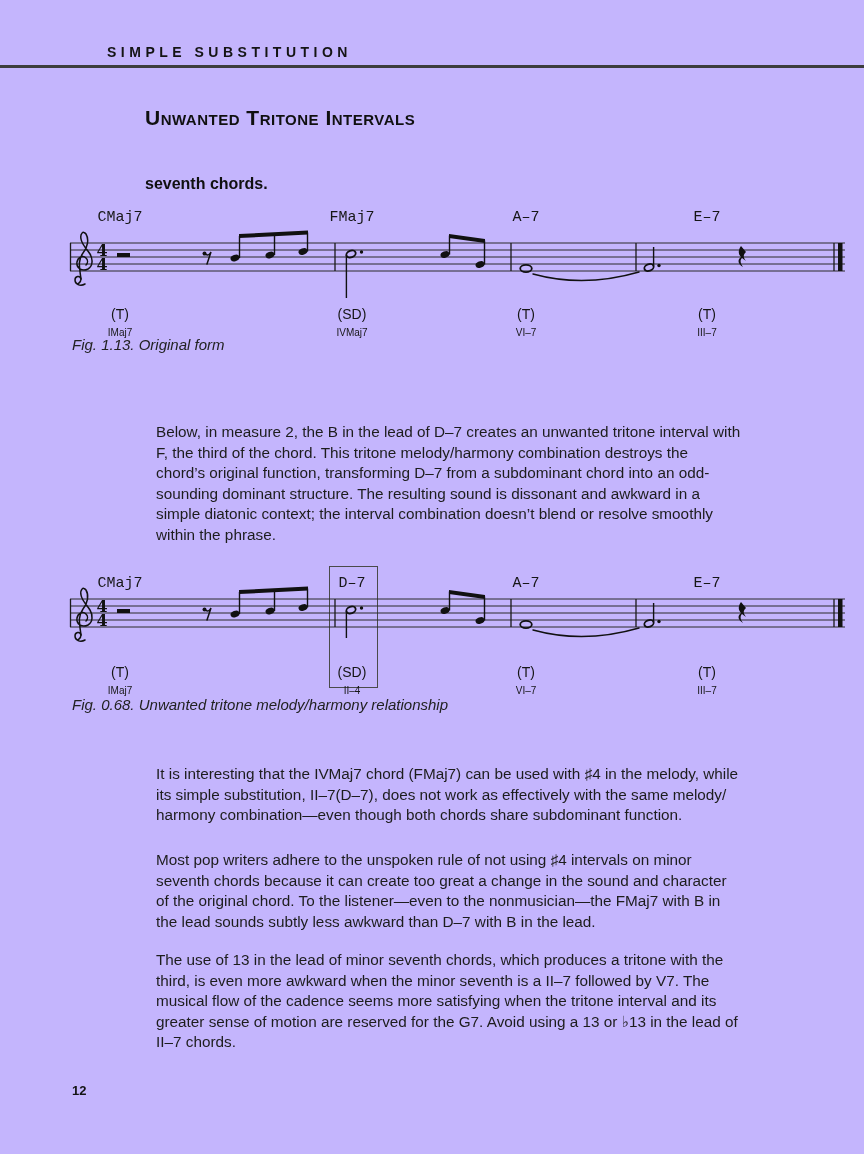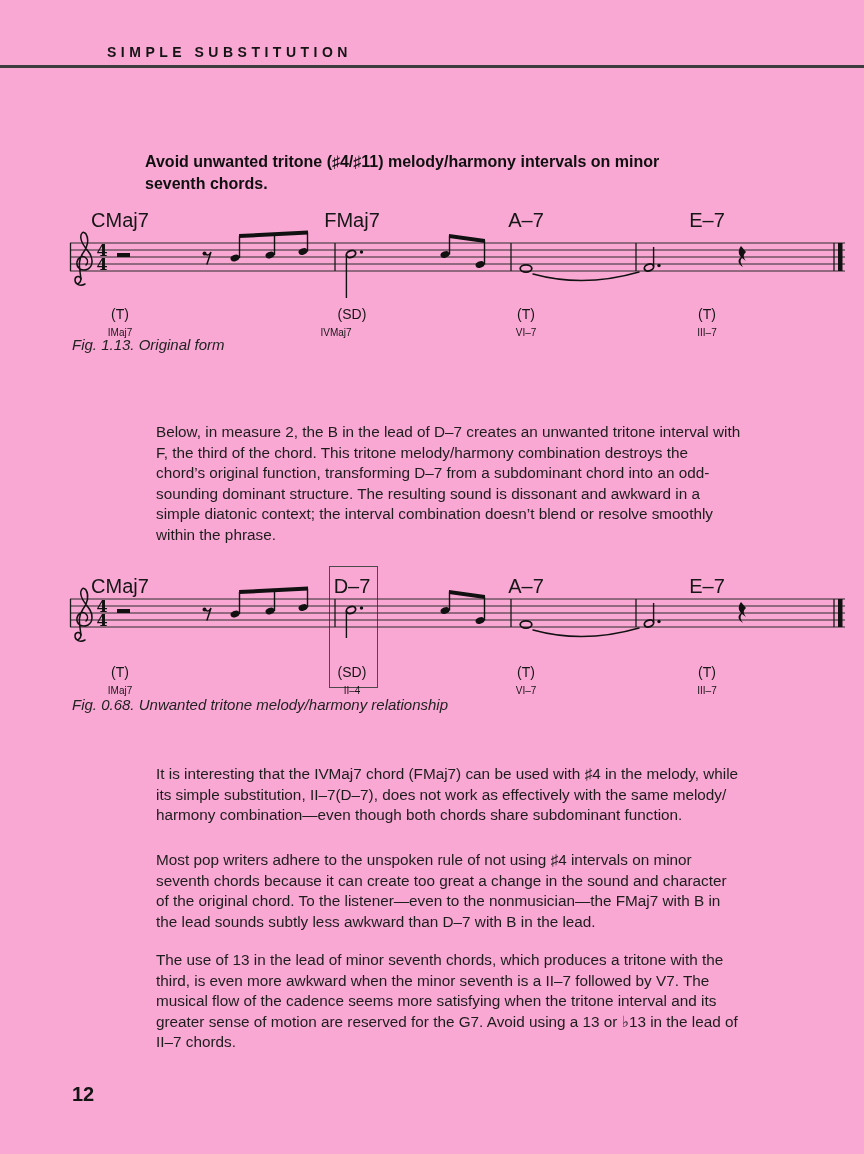--- a/index.html
+++ b/index.html
@@ -1,55 +1,56 @@
 <!DOCTYPE html>
 <html><head>
 <meta charset="utf-8">
 <style>
   html,body{margin:0;padding:0;background:#fff;}
-  .page{position:relative;width:864px;height:1154px;background:#f9a8d4;
+  .page{position:relative;width:864px;height:1154px;background:#c4b5fd;
         font-family:"Liberation Sans",sans-serif;color:#1d1d1d;overflow:hidden;}
   .running-head{position:absolute;left:107px;top:44px;font-size:14px;font-weight:bold;
         letter-spacing:4.5px;color:#141414;}
   .head-rule{position:absolute;left:0;top:65px;width:864px;height:3px;background:#3d3d3d;}
   .section-heading{position:absolute;left:145px;top:106px;margin:0;font-size:21px;
         font-weight:800;font-variant:small-caps;letter-spacing:0.5px;color:#101010;}
   .rule-statement{position:absolute;left:145px;top:151px;width:570px;margin:0;
         font-size:16px;font-weight:bold;line-height:22px;color:#101010;}
   .body-par{position:absolute;left:145px;width:585px;margin:11px;font-size:15.3px;
         line-height:20.5px;color:#1d1d1d;}
   .caption{position:absolute;left:72px;font-size:15px;font-style:italic;color:#222;
         white-space:nowrap;}
   .lbl{position:absolute;transform:translateX(-50%);white-space:nowrap;color:#161616;}
-  .chord{font-size:20px;}
+  .chord{font-size:15px;font-family:Liberation Mono, monospace;}
   .numeral{font-size:10px;margin-top:40px;}
   .func{font-size:14px;}
   .score-svg{position:absolute;left:68px;width:780px;height:92px;}
   .notation line{stroke:#2a2a2a;stroke-width:1;}
   .notation .bar{stroke:#1a1a1a;stroke-width:1.3;}
   .notation .stem{stroke:#111;stroke-width:1.4;}
   .notation .openhead{fill:none;stroke:#111;stroke-width:1.8;}
   .notation .fill{fill:#111;stroke:none;}
   .notation .curve{fill:none;stroke:#111;stroke-width:1.5;stroke-linecap:round;}
   .notation text{font-family:"DejaVu Serif",serif;font-weight:bold;font-size:16px;
         text-anchor:middle;fill:#111;}
   .highlight-box{position:absolute;left:329px;top:566px;width:47px;height:120px;
         border:1.2px solid #4a4a4a;background:transparent;}
-  .page-number{position:absolute;left:72px;top:1083px;font-size:20px;font-weight:bold;color:#141414;}
+  .page-number{position:absolute;left:72px;top:1083px;font-size:13px;font-weight:bold;color:#141414;}
 </style>
 </head>
 <body>
 
 <div class="page">
 
   <div class="running-head">SIMPLE SUBSTITUTION</div>
   <div class="head-rule"></div>
 
-
-  <p class="rule-statement"><span>Avoid unwanted tritone (♯4/♯11) melody/harmony intervals on minor</span><br><span>seventh chords.</span></p>
+  <h1 class="section-heading">Unwanted Tritone Intervals</h1>
+
+  <p class="rule-statement"><br><span>seventh chords.</span></p>
 
   <div class="lbl chord" style="left:120px;top:209px">CMaj7</div>
   <div class="lbl chord" style="left:352px;top:209px">FMaj7</div>
   <div class="lbl chord" style="left:526px;top:209px">A–7</div>
   <div class="lbl chord" style="left:707px;top:209px">E–7</div>
 
   <svg class="score-svg notation" style="top:220px" viewBox="0 0 780 92">
     <g>
       <line x1="2" y1="23" x2="777" y2="23"></line>
         <line x1="2" y1="30" x2="777" y2="30"></line>
@@ -103,21 +104,21 @@
       <line class="stem" x1="585.6" y1="46.5" x2="585.6" y2="27"></line>
     </g>
     <path class="fill" d="M 675,0 L 680,6 C 677,9 677,11 680,15 L 676,12 C 674,14 674,17 677,21 C 672,18 671,14 675,11 C 672,8 672,4 675,0 Z" transform="translate(-2,26)"></path>
     <g>
       <line class="bar" x1="766" y1="23" x2="766" y2="51"></line>
       <rect class="fill" x="770" y="23" width="4.5" height="28"></rect>
     </g>
   </svg>
 
   <div class="lbl numeral" style="left:120px;top:287px">IMaj7</div>
-  <div class="lbl numeral" style="left:336px;top:287px">IVMaj7</div>
+  <div class="lbl numeral" style="left:352px;top:287px">IVMaj7</div>
   <div class="lbl numeral" style="left:526px;top:287px">VI–7</div>
   <div class="lbl numeral" style="left:707px;top:287px">III–7</div>
   <div class="lbl func" style="left:120px;top:306px">(T)</div>
   <div class="lbl func" style="left:352px;top:306px">(SD)</div>
   <div class="lbl func" style="left:526px;top:306px">(T)</div>
   <div class="lbl func" style="left:707px;top:306px">(T)</div>
 
   <div class="caption" style="top:336px">Fig. 1.13. Original form</div>
 
   <p class="body-par" style="top:411px">Below, in measure 2, the B in the lead of D–7 creates an unwanted tritone interval with F, the third of the chord. This tritone melody/harmony combination destroys the chord’s original function, transforming D–7 from a subdominant chord into an odd-sounding dominant structure. The resulting sound is dissonant and awkward in a simple diatonic context; the interval combination doesn’t blend or resolve smoothly within the phrase.</p>

